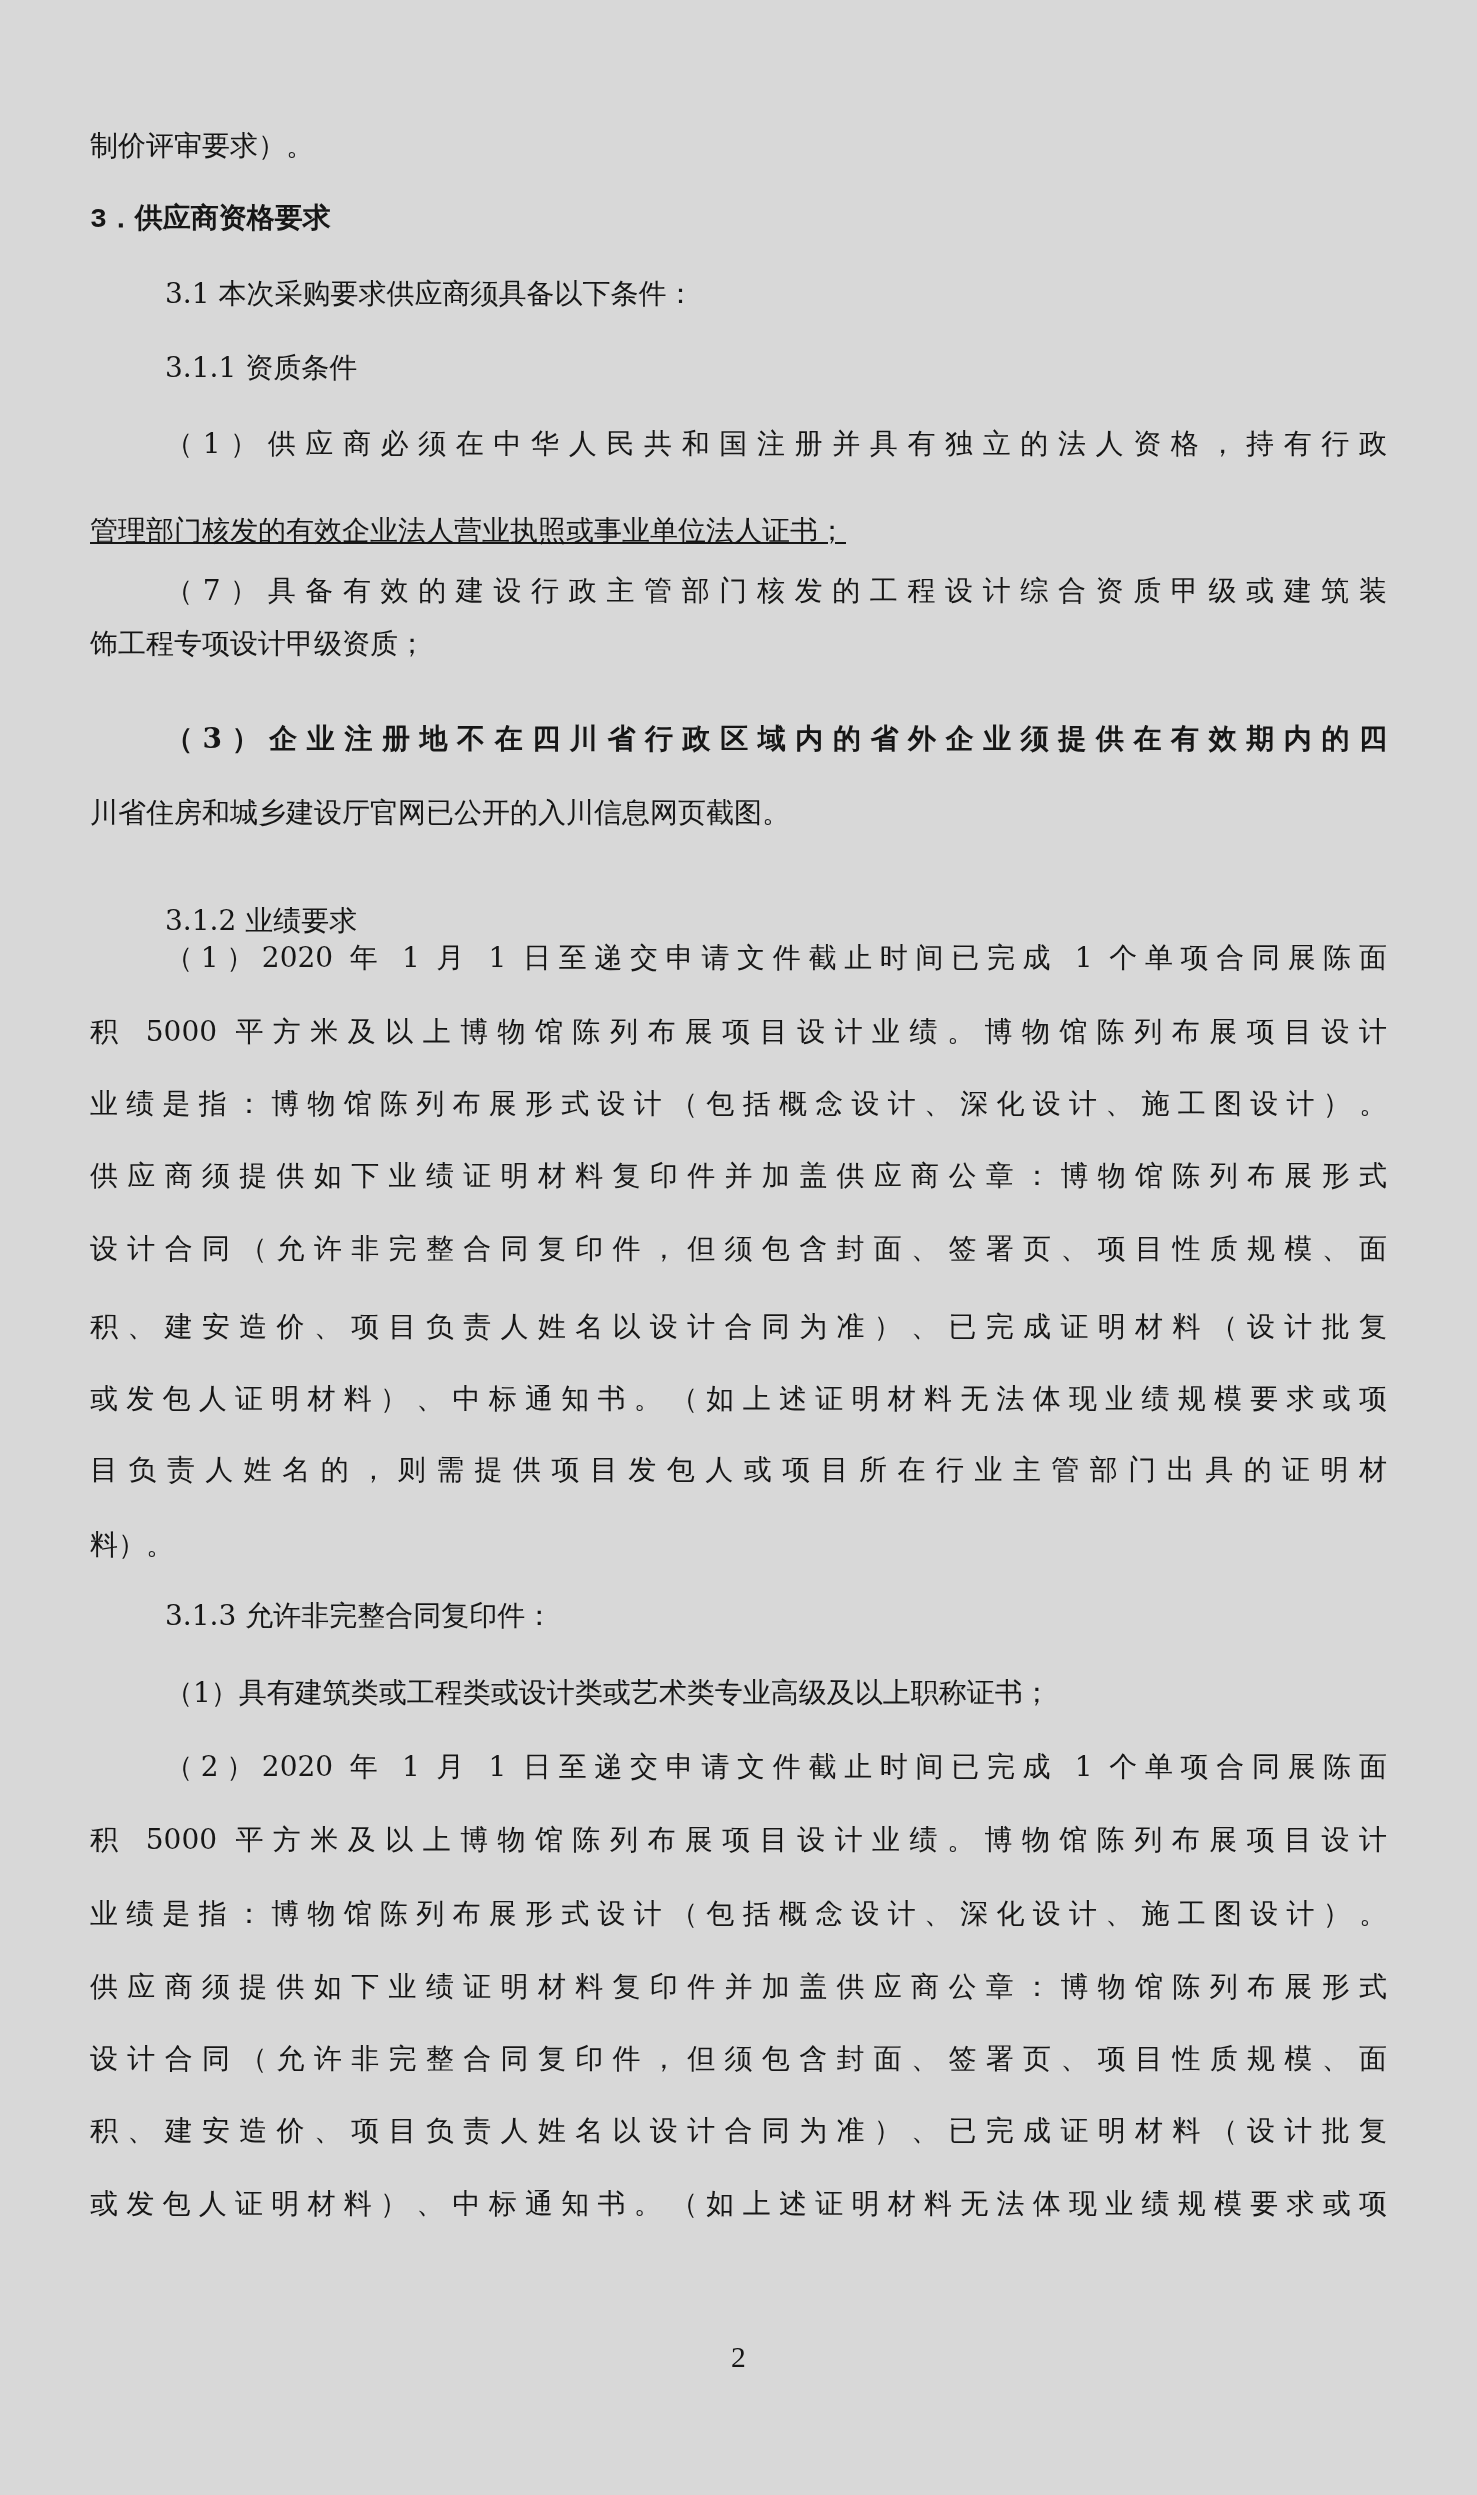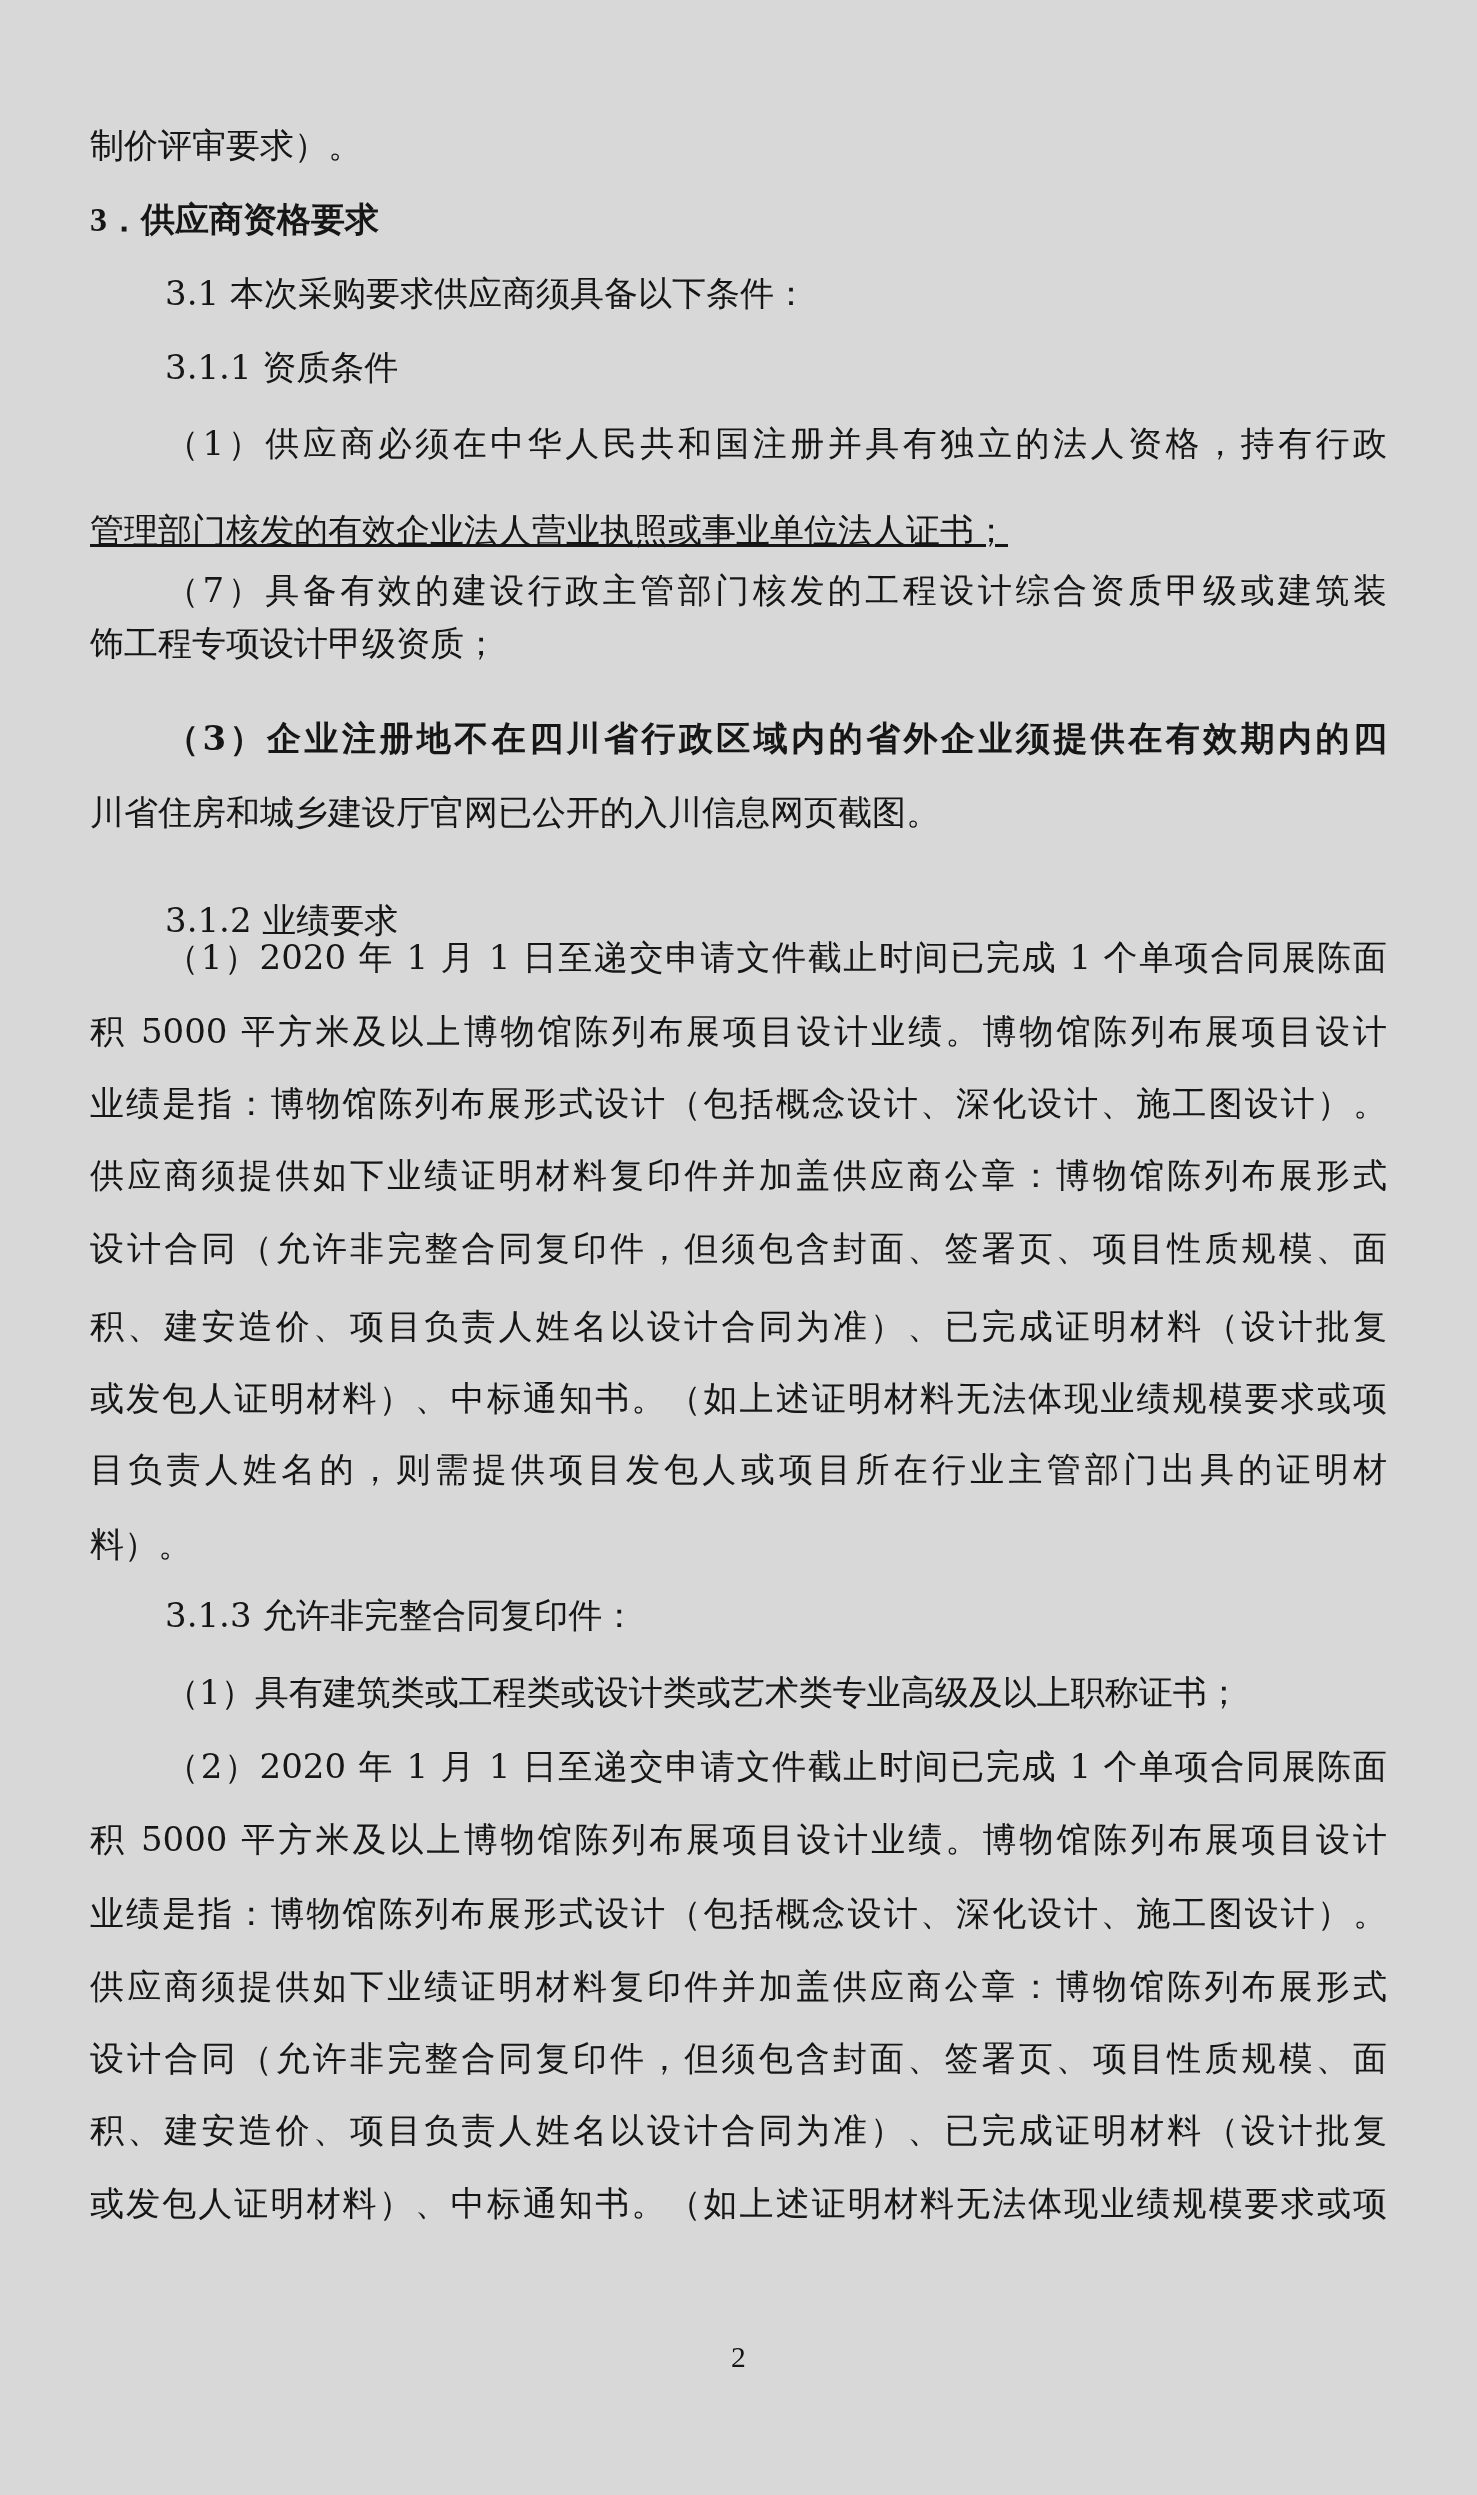--- a/index.html
+++ b/index.html
@@ -10,29 +10,29 @@
     overflow: hidden;
     font-family: "DejaVu Serif", "Liberation Serif", serif;
     color: #161616;
   }
   .line {
     position: absolute;
     left: 90px;
     width: 1297px;
     height: 45px;
     line-height: 45px;
-    font-size: 34px;
+    font-size: 28px;
     white-space: nowrap;
     text-align: justify;
     text-align-last: justify;
     letter-spacing: 0px;
   }
   .line.last { text-align-last: left; }
   .line.ind1 { left: 165px; width: 1222px; }
-  .heading { font-weight: bold; font-family: Liberation Serif, serif; }
+  .heading { font-weight: bold; font-family: Liberation Mono, monospace; }
   .page-num {
     position: absolute;
     left: 719px; width: 39px; top: 2340px;
     text-align: center;
     font-size: 29.6px; line-height: 35px;
     font-family: "Liberation Serif", serif;
   }
 </style>
 </head>
 <body>

